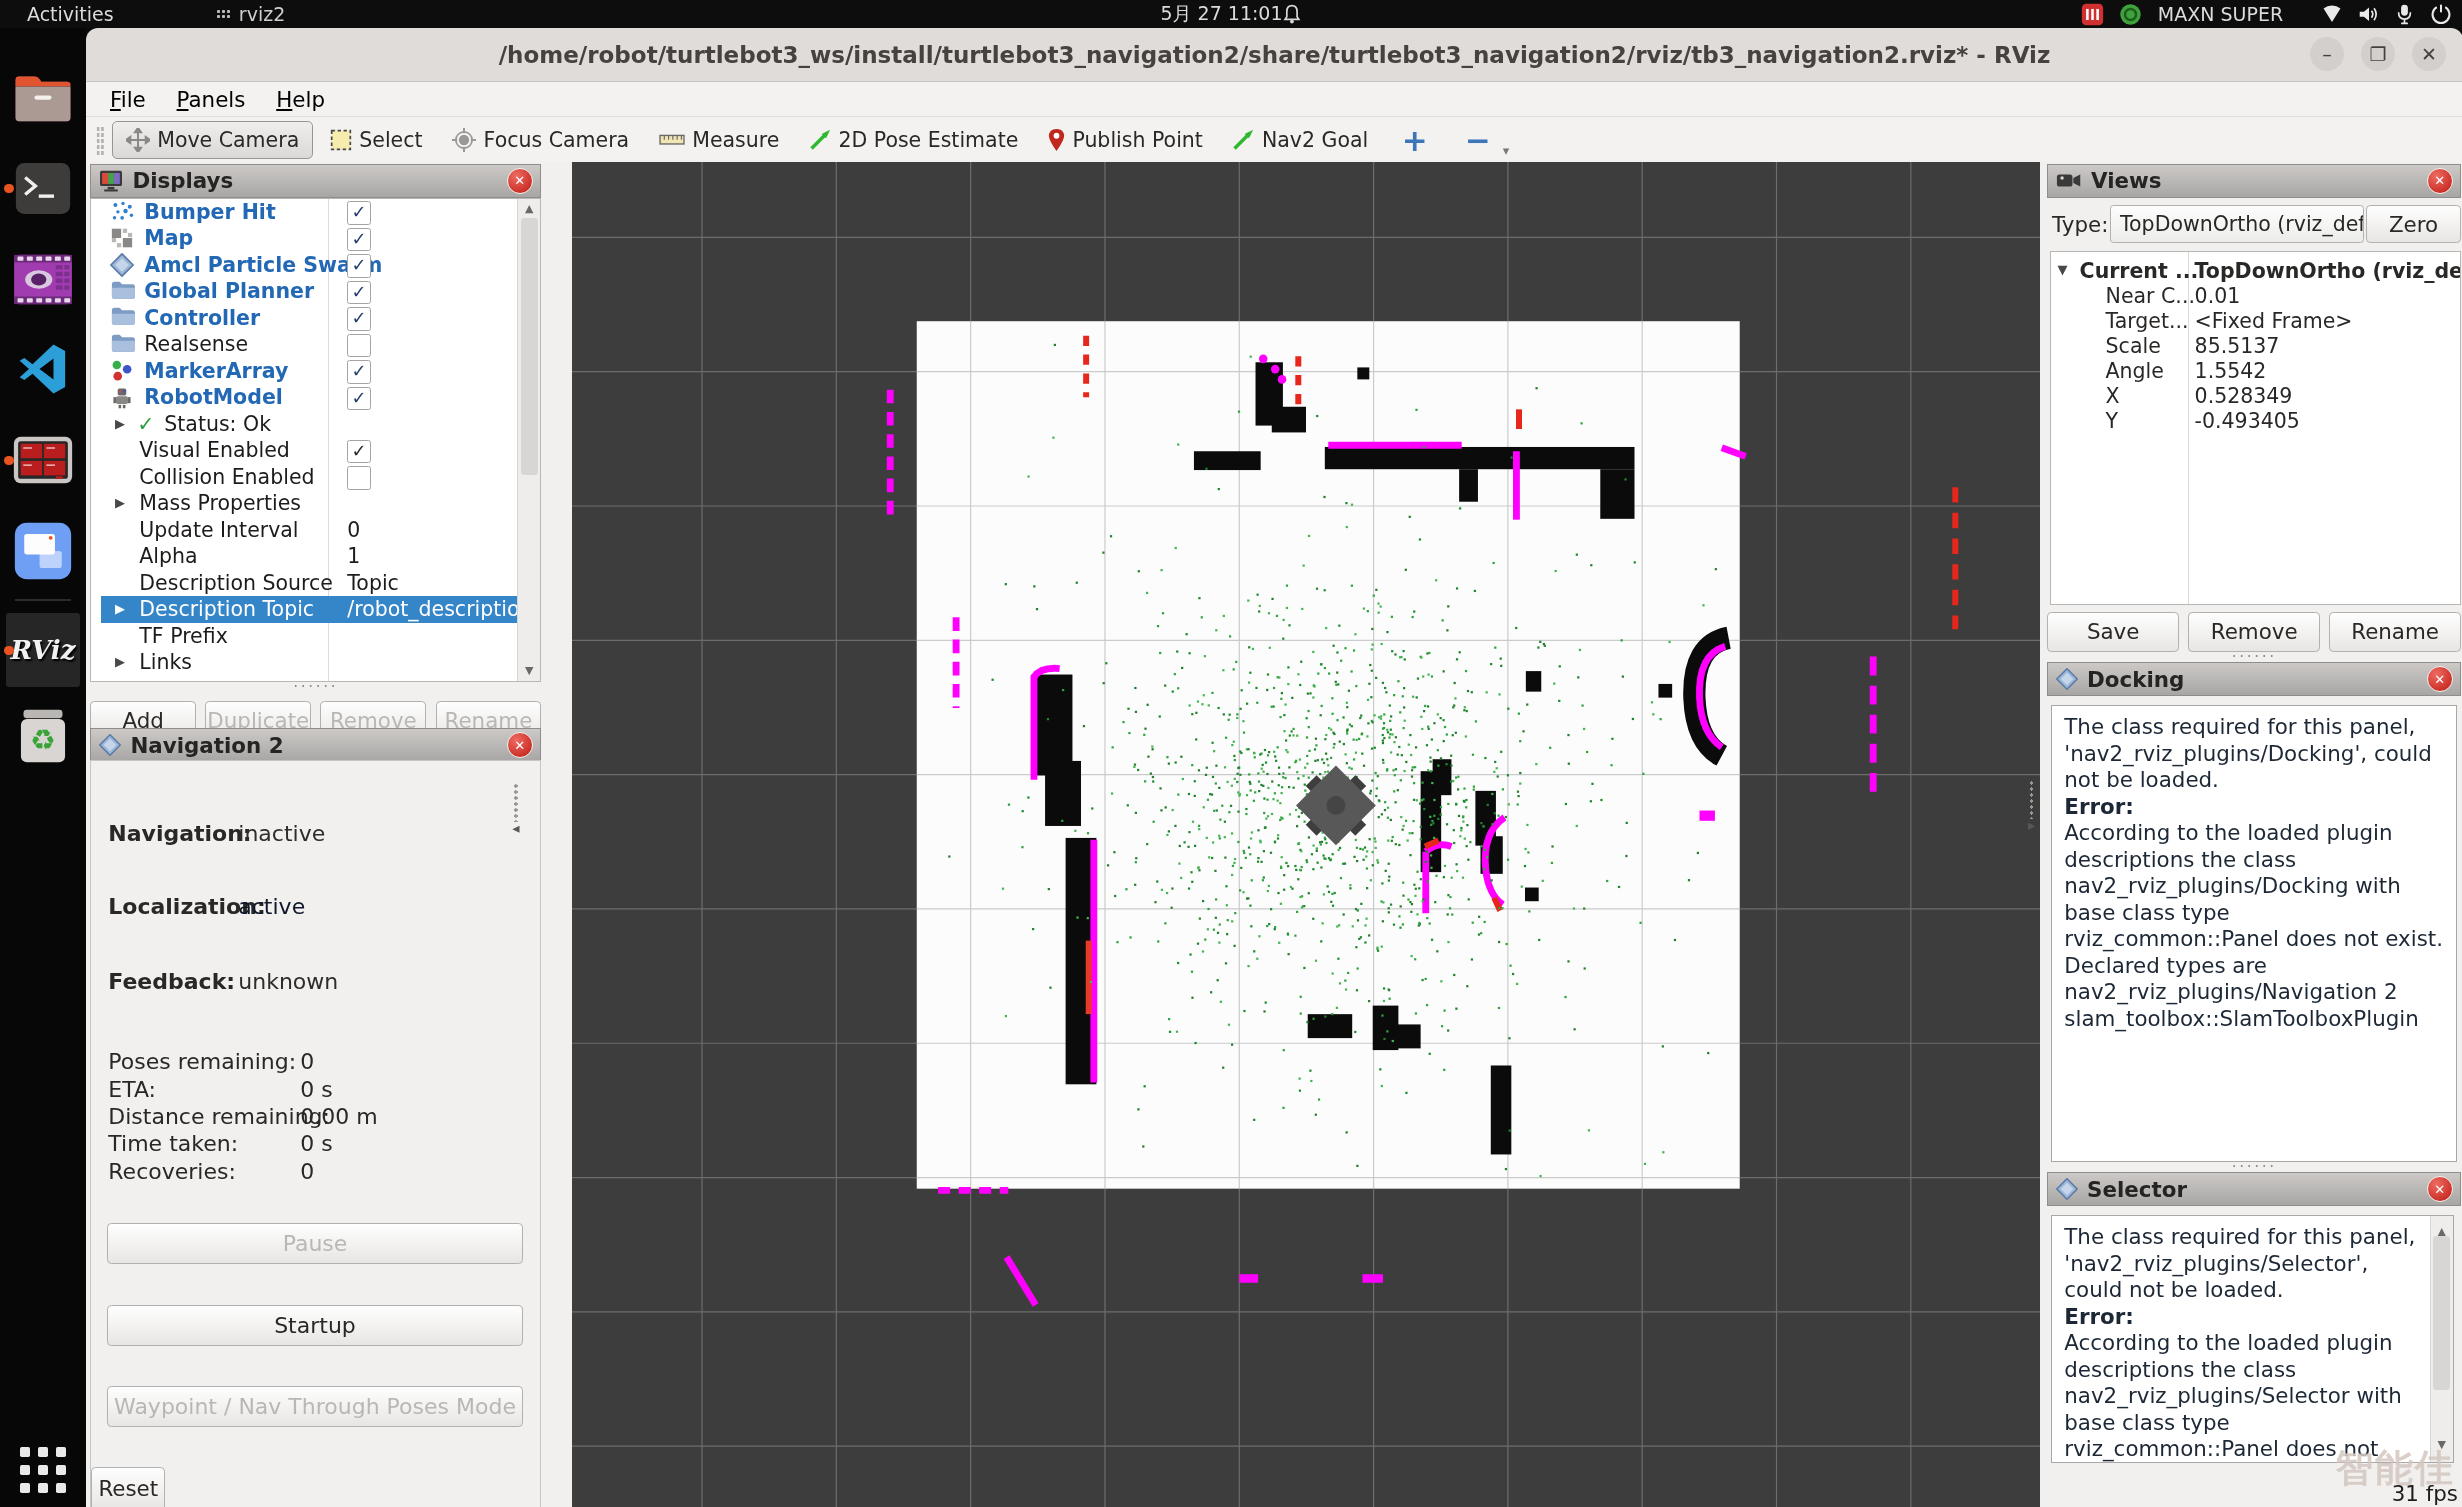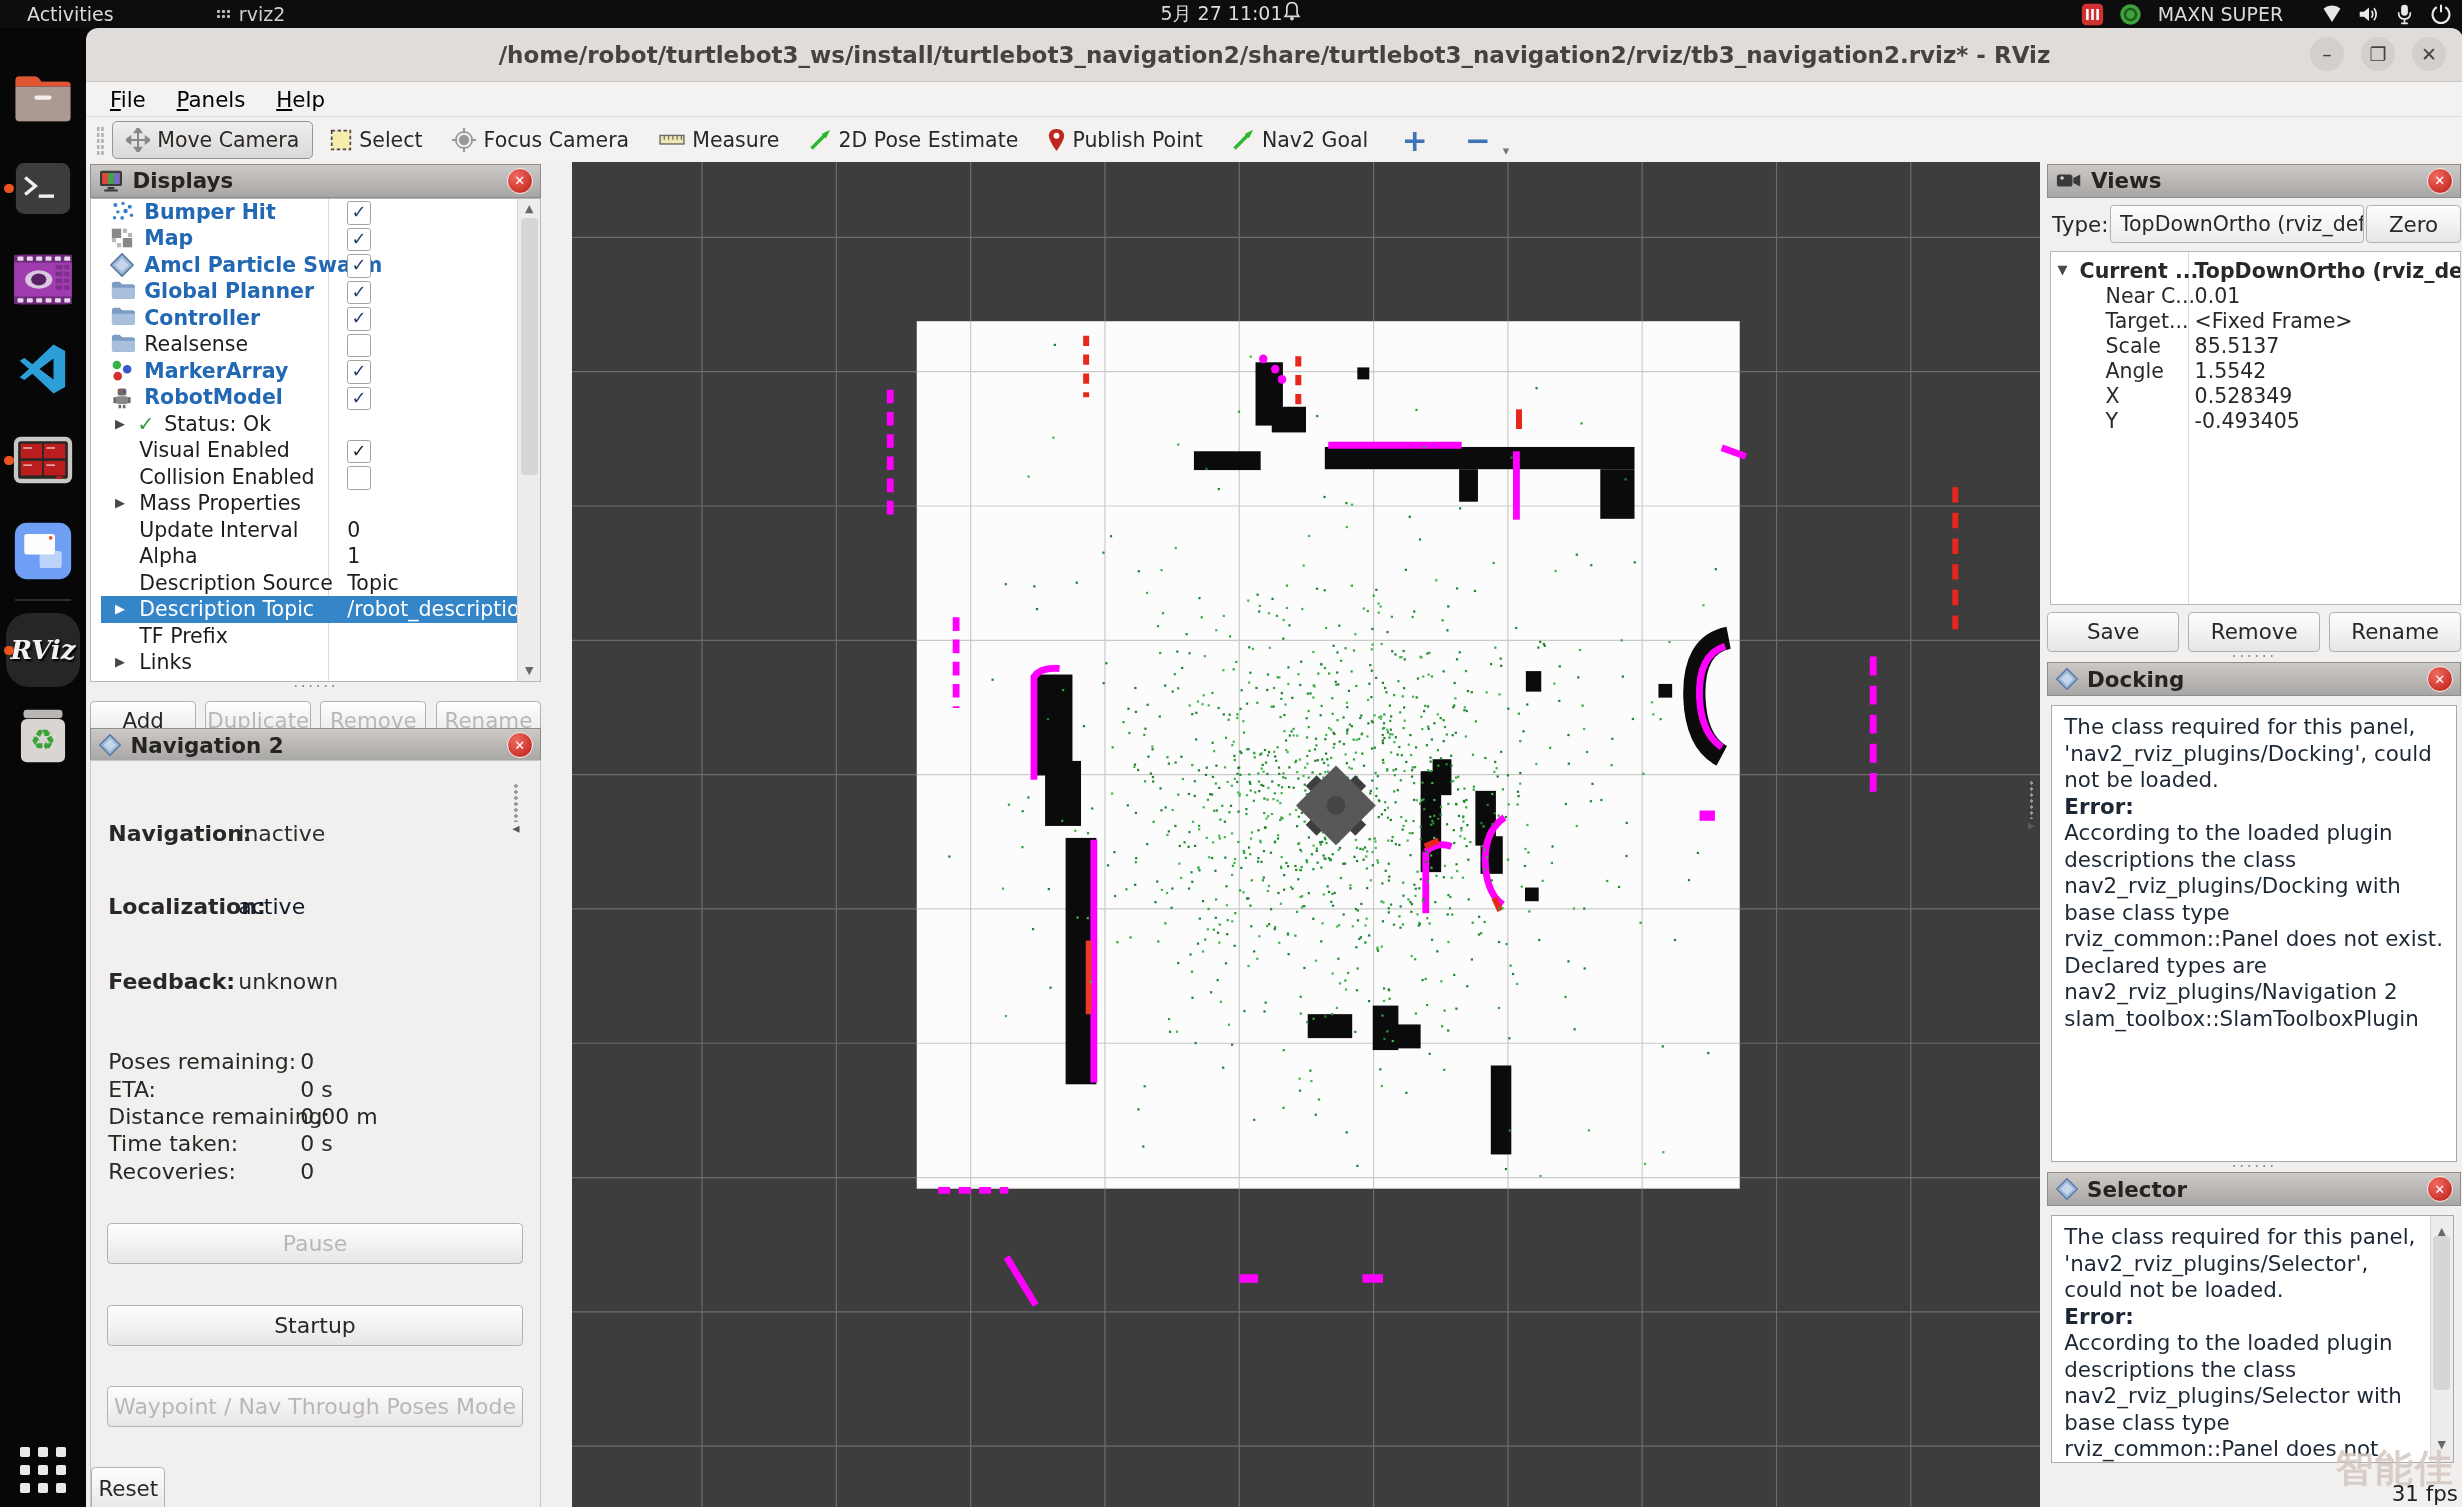--- a/index.html
+++ b/index.html
@@ -5,29 +5,29 @@
   html,body{margin:0;padding:0;}
   body{width:2462px;height:1508px;position:relative;overflow:hidden;
        font-family:"DejaVu Sans",sans-serif;background:#f2f1f0;color:#2a2826;}
   
   .topbar{position:absolute;left:0;top:0;width:2462px;height:28px;background:#0d0d0d;
           color:#dcdcdc;display:flex;align-items:center;font-size:19px;z-index:50;}
   .tb-activities{margin-left:27px;}
   .tb-app{margin-left:103px;display:flex;align-items:center;gap:8.6px;color:#cfcfcf;}
   .tb-appicon{display:inline-grid;grid-template-columns:repeat(3,3.4px);gap:1.7px;}
   .tb-appicon i{width:3.4px;height:3.4px;background:#bdbdbd;border-radius:0.9px;}
-  .tb-center{position:absolute;left:50%;transform:translateX(-50%);display:flex;align-items:flex-start;}
+  .tb-center{position:absolute;left:50%;transform:translateX(-50%);display:flex;align-items:center;}
   .tb-right{position:absolute;right:10.3px;display:flex;align-items:center;gap:15.4px;}
   .tb-right svg{display:block;}
   
   .dock{position:absolute;left:0;top:28px;width:86px;height:1480px;background:#070707;z-index:40;}
   .dock-item{position:absolute;left:12px;width:62px;height:62px;display:flex;align-items:center;justify-content:center;}
   .dock-dot{position:absolute;left:4.3px;width:9.4px;height:9.4px;border-radius:50%;background:#e95420;}
   .dock-divider{position:absolute;left:15.4px;right:15.4px;top:571px;height:1.7px;background:#2c2c2c;}
-  .rviz-tile{width:74px;height:74px;background:#262626;border-radius:23px;display:flex;
+  .rviz-tile{width:74px;height:74px;background:#262626;border-radius:3px;display:flex;
              align-items:center;justify-content:center;}
   .rviz-word{color:#f2f2f2;font-weight:bold;font-style:italic;font-size:26px;
              font-family:"DejaVu Serif",serif;text-shadow:1.7px 1.7px 1.7px #000;}
   .grid9{display:grid;grid-template-columns:repeat(3,10.3px);grid-auto-rows:10.3px;gap:7.7px;}
   .grid9 i{background:#e9e9e9;border-radius:1.7px;}
   
   .window{position:absolute;left:86px;top:28px;width:2377px;height:1480px;background:#0b0b0b;}
   .titlebar{height:53px;background:#dfdcda;border-radius:12px 12px 0 0;position:relative;
             display:flex;align-items:center;justify-content:center;border-bottom:0.9px solid #c6c4c2;}
   .title{font-weight:bold;font-size:23px;color:#45423f;}

